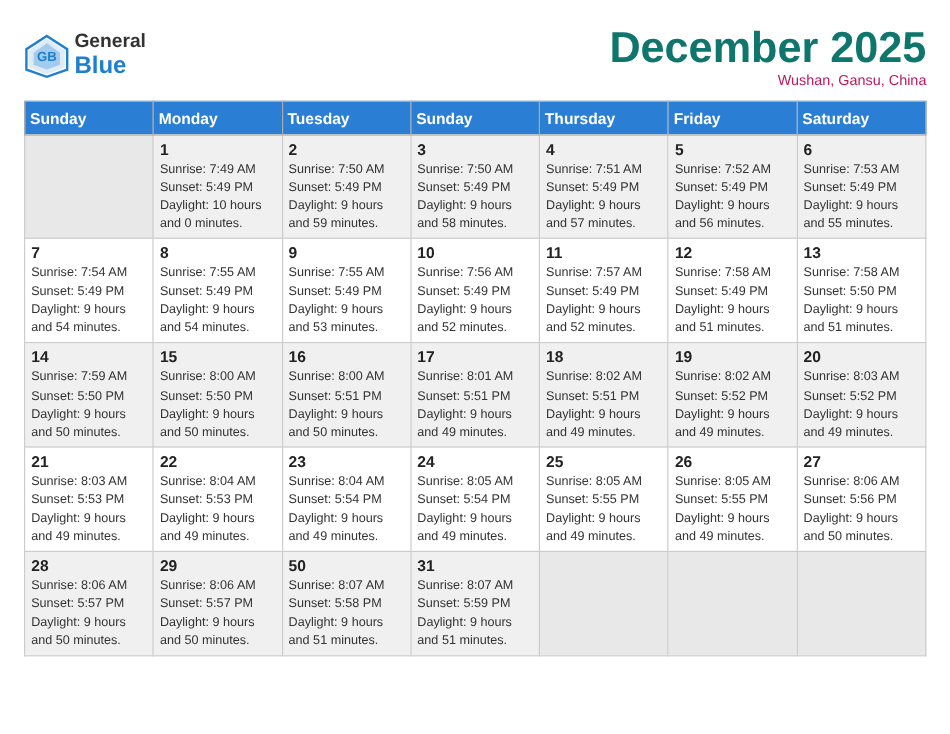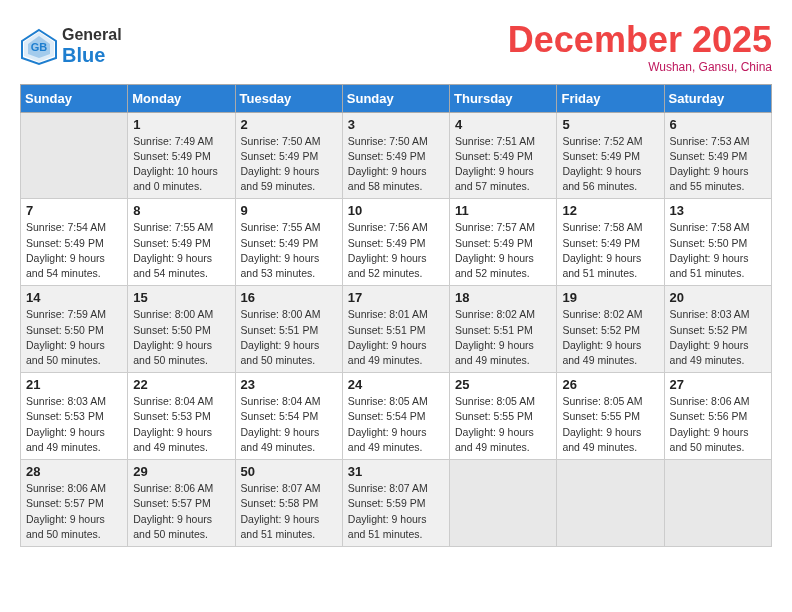--- a/index.html
+++ b/index.html
@@ -38,21 +38,21 @@
       font-size: 20px;
       font-weight: bold;
       color: #1e7ecf;
     }
     .title-block {
       text-align: right;
     }
     .month-title {
       font-size: 36px;
       font-weight: bold;
-      color: #ef4444;
+      color: #0f766e;
       line-height: 1.1;
     }
     .location-title {
       font-size: 12px;
       color: #be185d;
     }
     .calendar {
       width: 100%;
       border-collapse: collapse;
     }

